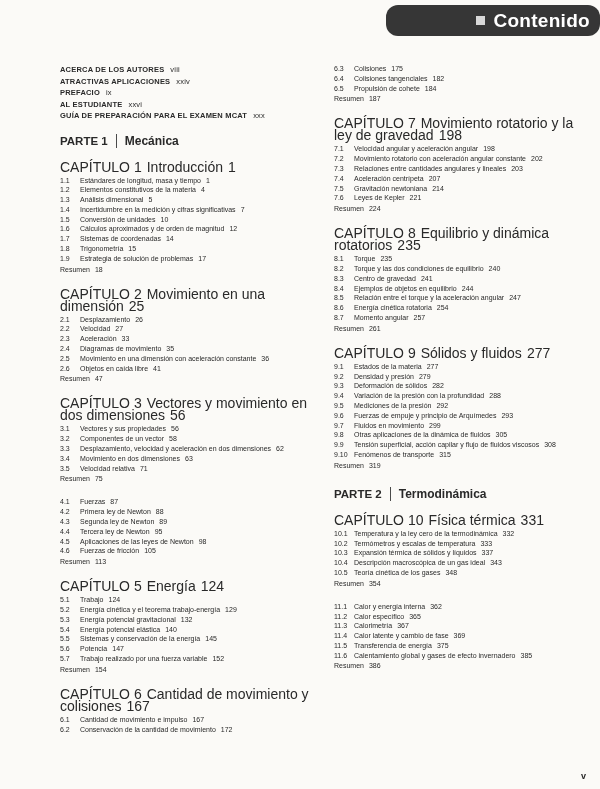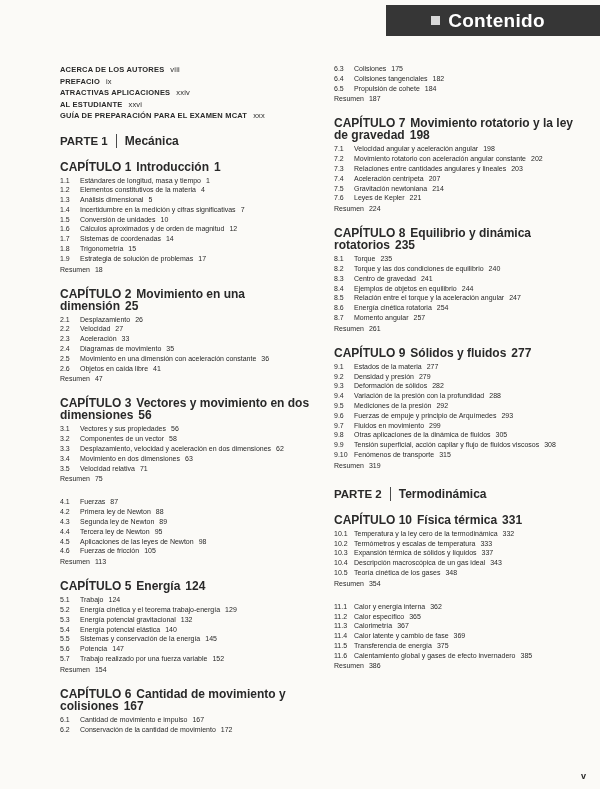--- a/index.html
+++ b/index.html
@@ -3,57 +3,57 @@
 <meta charset="utf-8">
 <style>
   html,body{margin:0;padding:0;background:#e9e9e9;}
   .page{
     position:relative;width:600px;height:789px;background:#fbfaf7;
     font-family:"Liberation Sans",sans-serif;color:#292929;
     overflow:hidden;box-sizing:border-box;margin:0 auto;
   }
   .header-bar{
     position:absolute;top:5px;right:0;width:214px;height:31px;background:#363636;
-    display:flex;align-items:center;justify-content:center;gap:8px;
-    padding-right:10px;box-sizing:border-box;
+    display:flex;align-items:center;justify-content:flex-end;gap:8px;
+    padding-right:10px;box-sizing:border-box;border-radius:12px;
   }
   .bullet{width:9px;height:9px;background:#d8d8d8;display:inline-block;flex:0 0 auto;}
   .header-title{color:#ffffff;font-size:19px;font-weight:bold;letter-spacing:.3px;line-height:1;}
   .columns{position:absolute;top:64px;left:60px;right:14px;display:flex;gap:22px;}
   .col{flex:1;min-width:0;}
   .front{margin-bottom:4px;}
   .front-row{font-size:7.5px;font-weight:bold;line-height:11.5px;letter-spacing:.2px;}
   .fm-page{font-weight:normal;margin-left:6px;}
   .part{margin:9px 0 12px;}
   .part-num{font-size:11.5px;font-weight:bold;}
   .part-title{font-size:12px;font-weight:bold;border-left:1.5px solid #4a4a4a;padding-left:8px;margin-left:8px;}
   .chapter{margin-bottom:13px;}
-  .ch-head{font-size:12px;font-weight:bold;line-height:12px;margin-bottom:3px;}
+  .ch-head{font-size:14px;font-weight:normal;line-height:12px;margin-bottom:3px;}
   .ch-title{margin-left:5px;}
   .ch-page{margin-left:5px;}
   .sec{font-size:7px;line-height:9.8px;padding-left:20px;text-indent:-20px;}
   .sec-num{display:inline-block;width:20px;text-indent:0;}
   .sec-page{margin-left:5px;}
   .resumen{font-size:7px;line-height:10px;margin-top:1px;}
   .folio{position:absolute;right:14px;bottom:8px;font-size:9px;font-weight:bold;}
 </style>
 </head>
 <body>
 
 <div class="page">
   <div class="header-bar">
     <span class="bullet"></span>
     <span class="header-title">Contenido</span>
   </div>
   <div class="columns">
     <div class="col" id="col-left">
         <div class="front">
           <div class="front-row"><span class="fm-label">ACERCA DE LOS AUTORES</span><span class="fm-page">viii</span></div>
+          <div class="front-row"><span class="fm-label">ATRACTIVAS APLICACIONES</span><span class="fm-page">xxiv</span></div>
           <div class="front-row"><span class="fm-label">PREFACIO</span><span class="fm-page">ix</span></div>
-          <div class="front-row"><span class="fm-label">ATRACTIVAS APLICACIONES</span><span class="fm-page">xxiv</span></div>
           <div class="front-row"><span class="fm-label">AL ESTUDIANTE</span><span class="fm-page">xxvi</span></div>
           <div class="front-row"><span class="fm-label">GUÍA DE PREPARACIÓN PARA EL EXAMEN MCAT</span><span class="fm-page">xxx</span></div>
         </div>
         <div class="part"><span class="part-num">PARTE 1</span><span class="part-title">Mecánica</span></div>
         <div class="chapter">
           <div class="ch-head"><span class="ch-label">CAPÍTULO 1</span><span class="ch-title">Introducción</span><span class="ch-page">1</span></div>
           <div class="sec"><span class="sec-num">1.1</span><span class="sec-title">Estándares de longitud, masa y tiempo</span><span class="sec-page">1</span></div>
           <div class="sec"><span class="sec-num">1.2</span><span class="sec-title">Elementos constitutivos de la materia</span><span class="sec-page">4</span></div>
           <div class="sec"><span class="sec-num">1.3</span><span class="sec-title">Análisis dimensional</span><span class="sec-page">5</span></div>
           <div class="sec"><span class="sec-num">1.4</span><span class="sec-title">Incertidumbre en la medición y cifras significativas</span><span class="sec-page">7</span></div>

